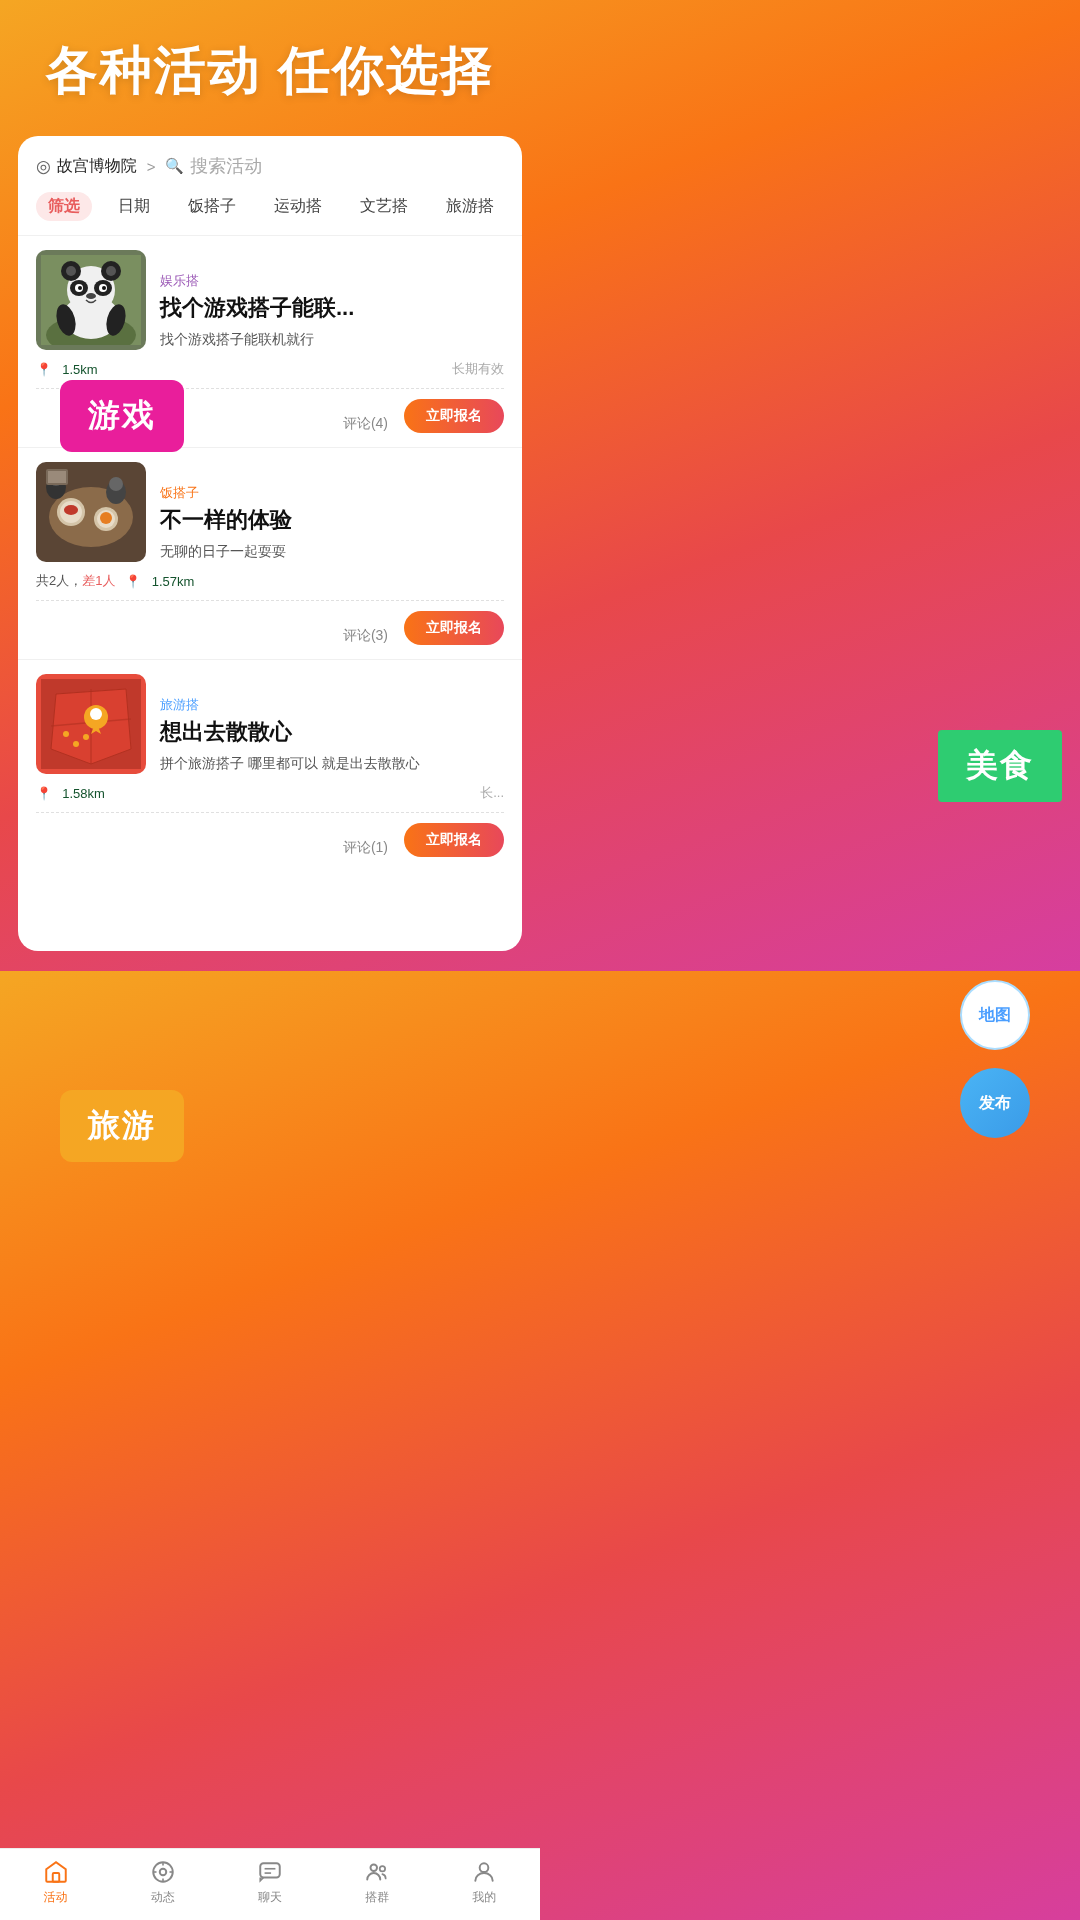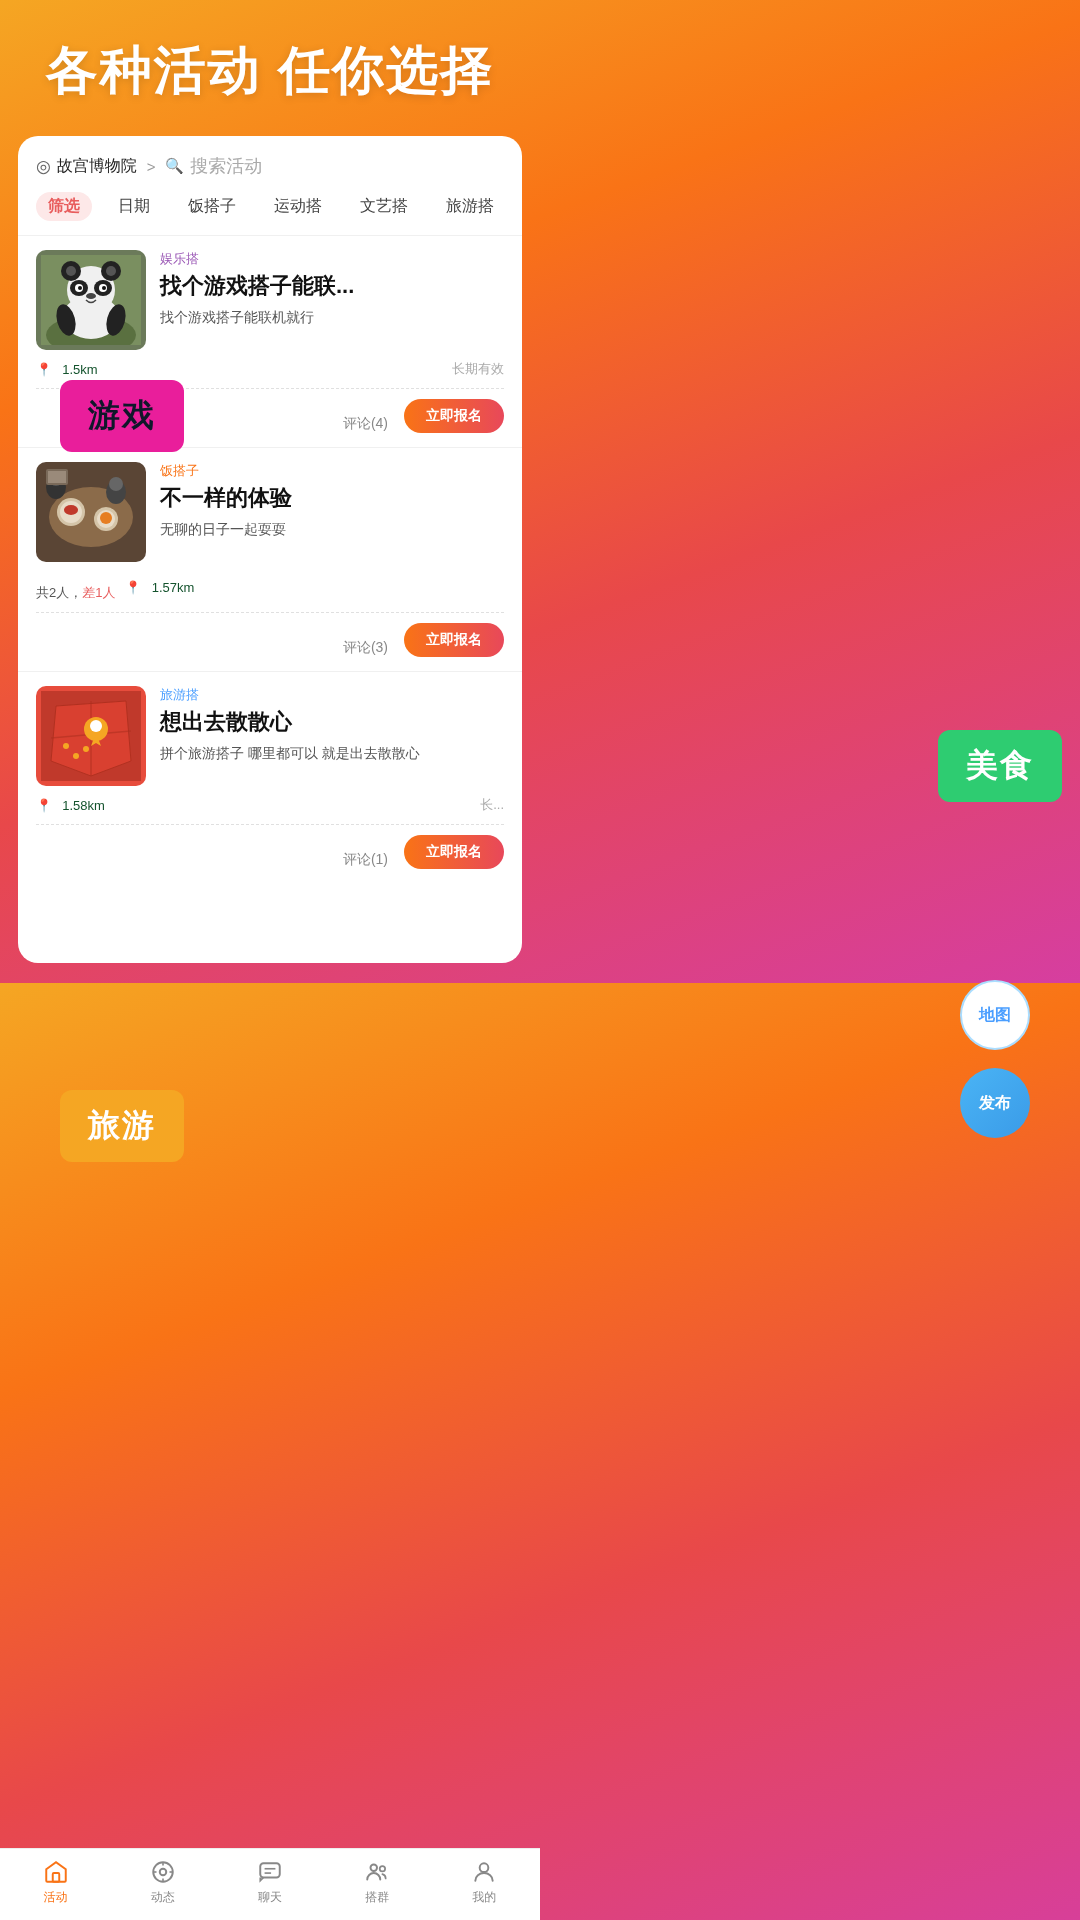--- a/index.html
+++ b/index.html
@@ -80,21 +80,21 @@
     .activity-item {
       padding: 14px 18px;
       border-top: 1px solid #f0f0f0;
       position: relative;
     }
     .activity-item:first-of-type { border-top: none; }
 
     .activity-main-row {
       display: flex;
       gap: 14px;
-      align-items: flex-start;
+      align-items: flex-end;
       margin-bottom: 10px;
     }
 
     .activity-info { flex: 1; }
     .activity-tag {
       font-size: 13px;
       color: #f97316;
       margin-bottom: 4px;
       font-weight: 500;
     }
@@ -115,21 +115,21 @@
     }
 
     .activity-meta-row {
       display: flex;
       align-items: center;
       gap: 10px;
       margin-top: 8px;
       font-size: 13px;
       color: #777;
     }
-    .people-info { color: #555; margin-top: 12px; }
+    .people-info { color: #555; }
     .people-diff { color: #e85d5d; }
     .distance { color: #14532d; }
     .location-pin { font-size: 13px; }
     .validity { color: #aaa; margin-left: auto; }
 
     .activity-action-row {
       display: flex;
       align-items: flex-end;
       justify-content: flex-end;
       margin-top: 10px;
@@ -436,22 +436,22 @@
     </div>
     <div class="activity-action-row">
       <span class="comment-text">评论(1)</span>
       <button class="signup-btn">立即报名</button>
     </div>
   </div>
 
   <div class="card-bottom-pad"></div>
 </div>
 
-<div class="floating-badge badge-game" style="position:fixed; left:60px; top:380px; background:#e91e9b; border-radius:12px; color:#0f172a; font-size:32px; font-weight:900; padding:14px 28px; z-index:50; letter-spacing:2px;">游戏</div>
-<div class="floating-badge badge-food" style="position:fixed; right:18px; top:730px; background:#2ecc71; border-radius:12px; color:#fff; font-size:32px; font-weight:900; padding:14px 28px; z-index:50; letter-spacing:2px;">美食</div>
+<div class="floating-badge badge-game" style="position:fixed; left:60px; top:380px; background:#e91e9b; border-radius:12px; color:#ffffff; font-size:32px; font-weight:900; padding:14px 28px; z-index:50; letter-spacing:2px;">游戏</div>
+<div class="floating-badge badge-food" style="position:fixed; right:18px; top:730px; background:#2ecc71; border-radius:4px; color:#fff; font-size:32px; font-weight:900; padding:14px 28px; z-index:50; letter-spacing:2px;">美食</div>
 <div class="floating-badge badge-travel" style="position:fixed; left:60px; top:1090px; background:#f5a623; border-radius:12px; color:#fff; font-size:32px; font-weight:900; padding:14px 28px; z-index:50; letter-spacing:2px;">旅游</div>
 
 <div class="map-btn" style="position:fixed; right:50px; top:980px; width:70px; height:70px; border-radius:50%; background:#fff; border:2px solid #aaddff; display:flex; align-items:center; justify-content:center; font-size:16px; color:#4a9eff; font-weight:600; z-index:50; cursor:pointer;">地图</div>
 
 <div class="publish-btn" style="position:fixed; right:50px; top:1068px; width:70px; height:70px; border-radius:50%; background:linear-gradient(135deg,#4ab4f5,#3a9be8); display:flex; align-items:center; justify-content:center; font-size:16px; color:#fff; font-weight:600; z-index:50; cursor:pointer;">发布</div>
 
 <div class="bottom-nav">
 
   <div class="nav-item">
     <svg class="nav-svg" viewBox="0 0 24 24" fill="none">

